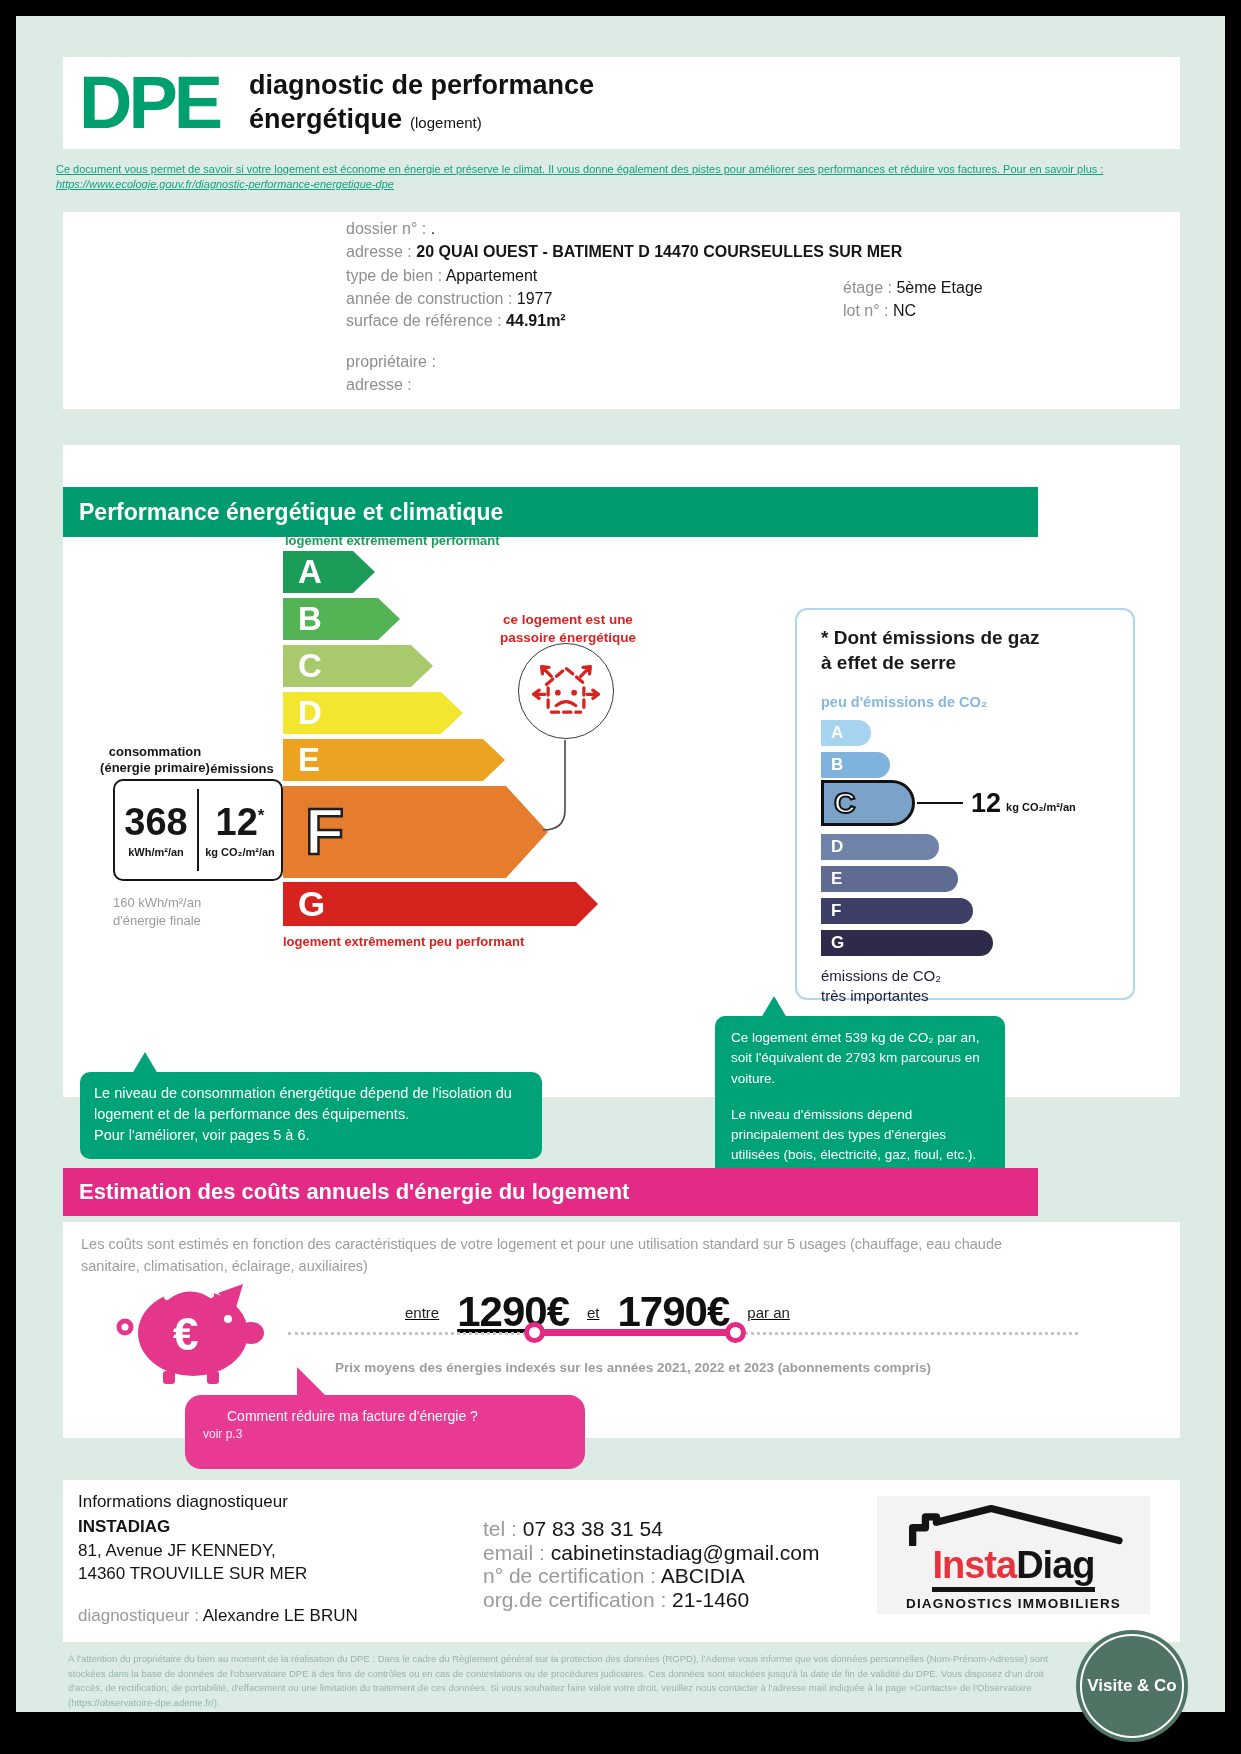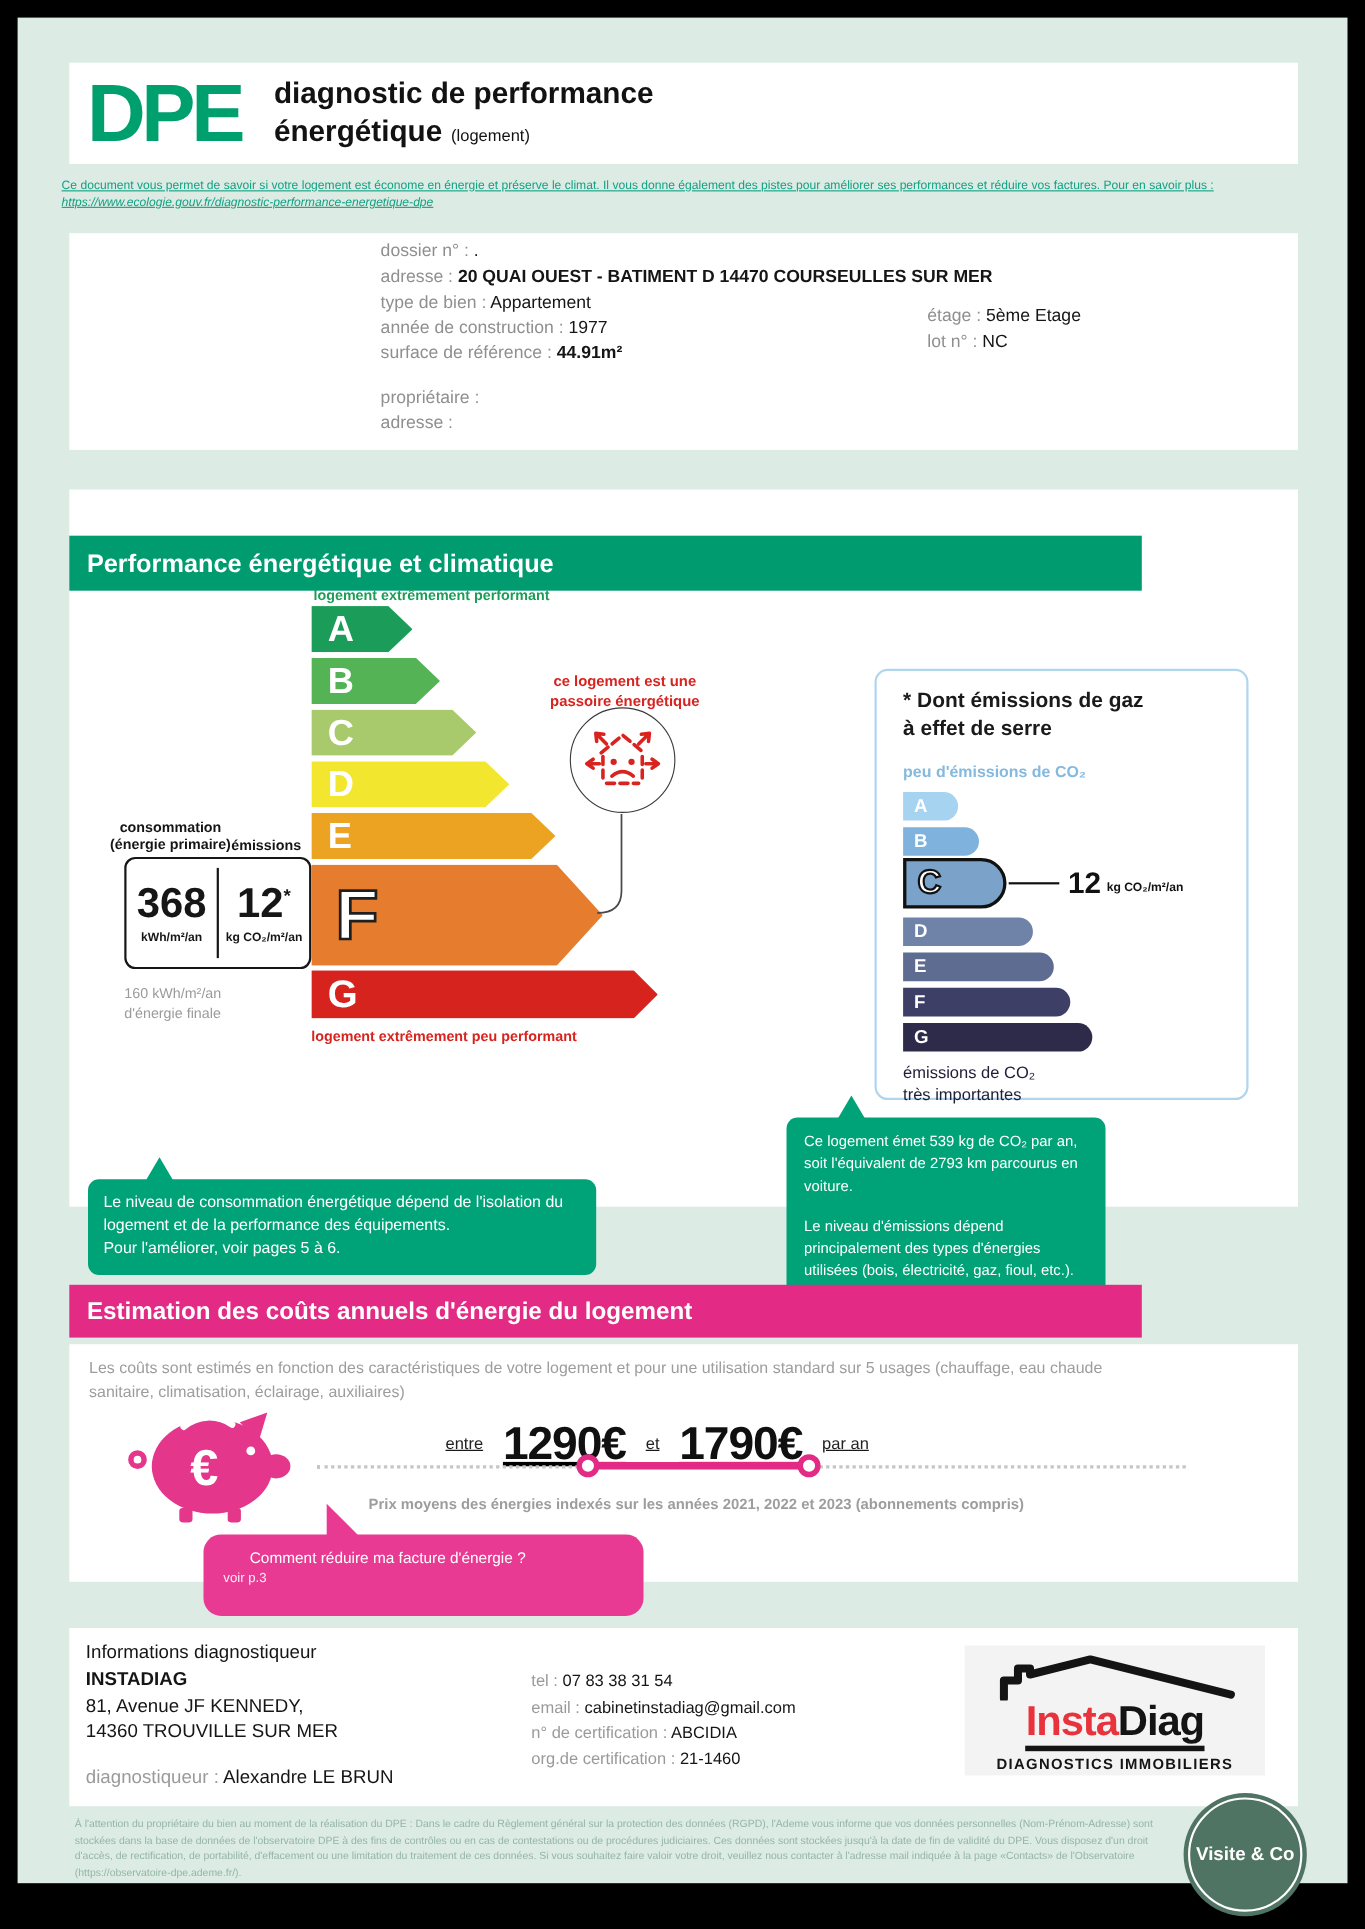--- a/index.html
+++ b/index.html
@@ -115,21 +115,21 @@
   .pc-title { font-size:14px; font-weight:400;margin-left:24px; }
   .pc-sub { font-size:12px; opacity:.9; margin-top:3px; }
 
   
   .footer-card { left:63px; top:1480px; width:1117px; height:162px; font-size:17px; color:#151515; }
   .fc-heading { position:absolute; left:15px; top:12px; }
   .fc-company { position:absolute; left:15px; top:37px; font-weight:800; }
   .fc-addr1 { position:absolute; left:15px; top:61px; }
   .fc-addr2 { position:absolute; left:15px; top:84px; }
   .fc-diag { position:absolute; left:15px; top:126px; }
-  .fc-contact { position:absolute; left:420px; top:37px; line-height:23.5px; font-size:15px; }
+  .fc-contact { position:absolute; left:420px; top:37px; line-height:23.5px; font-size:21px; }
   .glabel { color:#9a9a9a; }
   .logo-block { position:absolute; left:814px; top:16px; width:273px; height:118px; background:#f3f3f3; display:flex; flex-direction:column; align-items:center; justify-content:center; padding-top:4px; }
   .wordmark { font-size:38px; font-weight:800; letter-spacing:-1px; line-height:1; border-bottom:5px solid #141414; padding-bottom:3px; }
   .wm-red { color:#e8333c; } .wm-black { color:#141414; }
   .logo-tagline { font-size:13.5px; font-weight:800; letter-spacing:1.2px; color:#141414; margin-top:4px; }
 
   .legal { position:absolute; left:68px; top:1652px; width:1000px; font-size:9.5px; color:#94b6a6; line-height:1.55; }
   .badge { position:absolute; left:1080px; top:1634px; width:104px; height:104px; border-radius:50%; background:#507463; border:2px solid #fff; box-shadow:0 0 0 4px #507463; color:#fff; font-size:17px; font-weight:700; display:flex; align-items:center; justify-content:center; }
 </style>
 </head>

